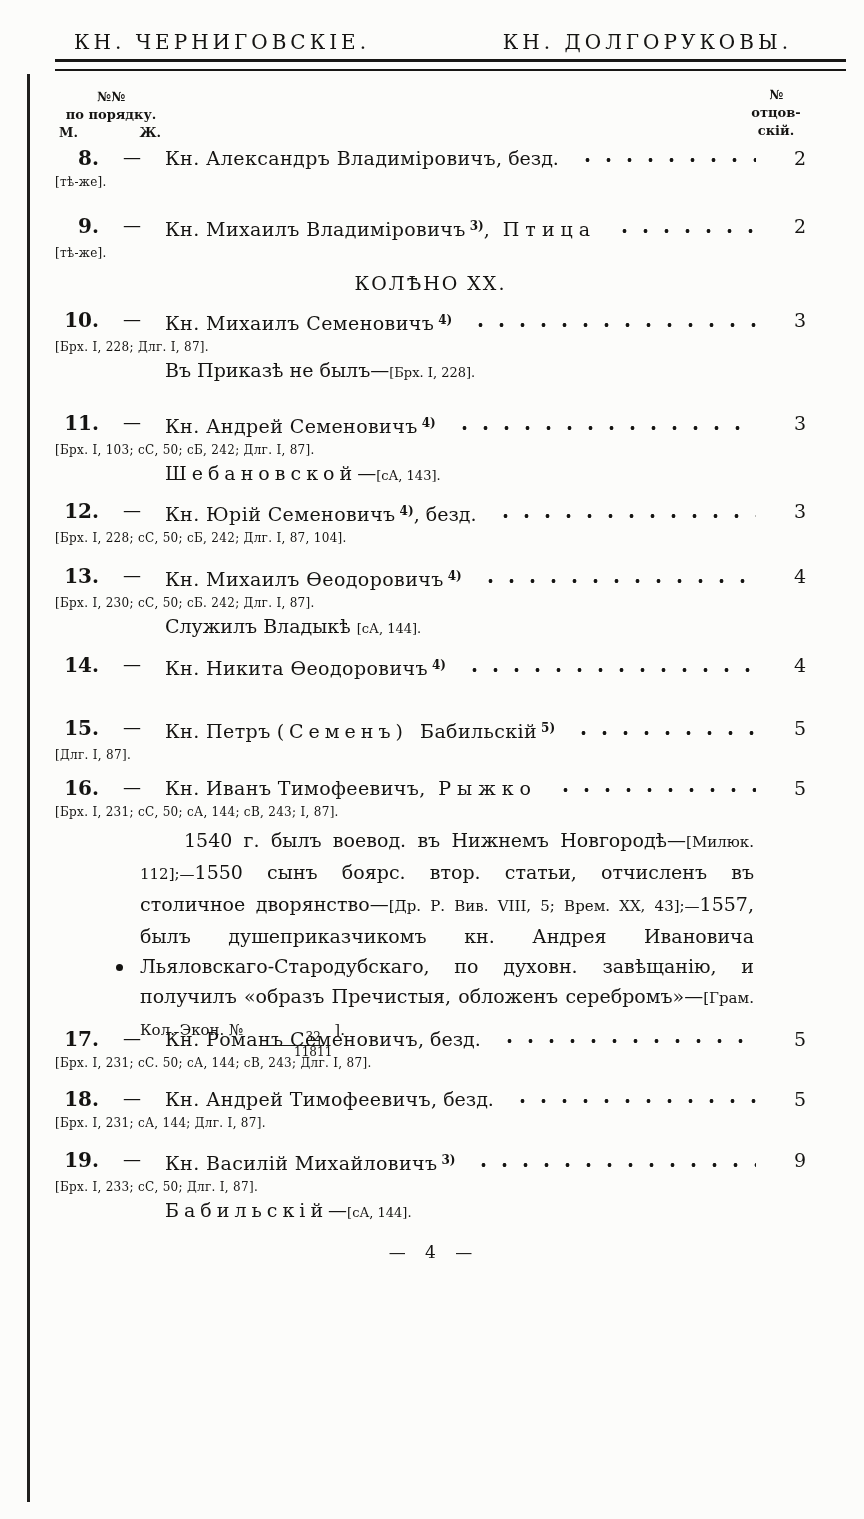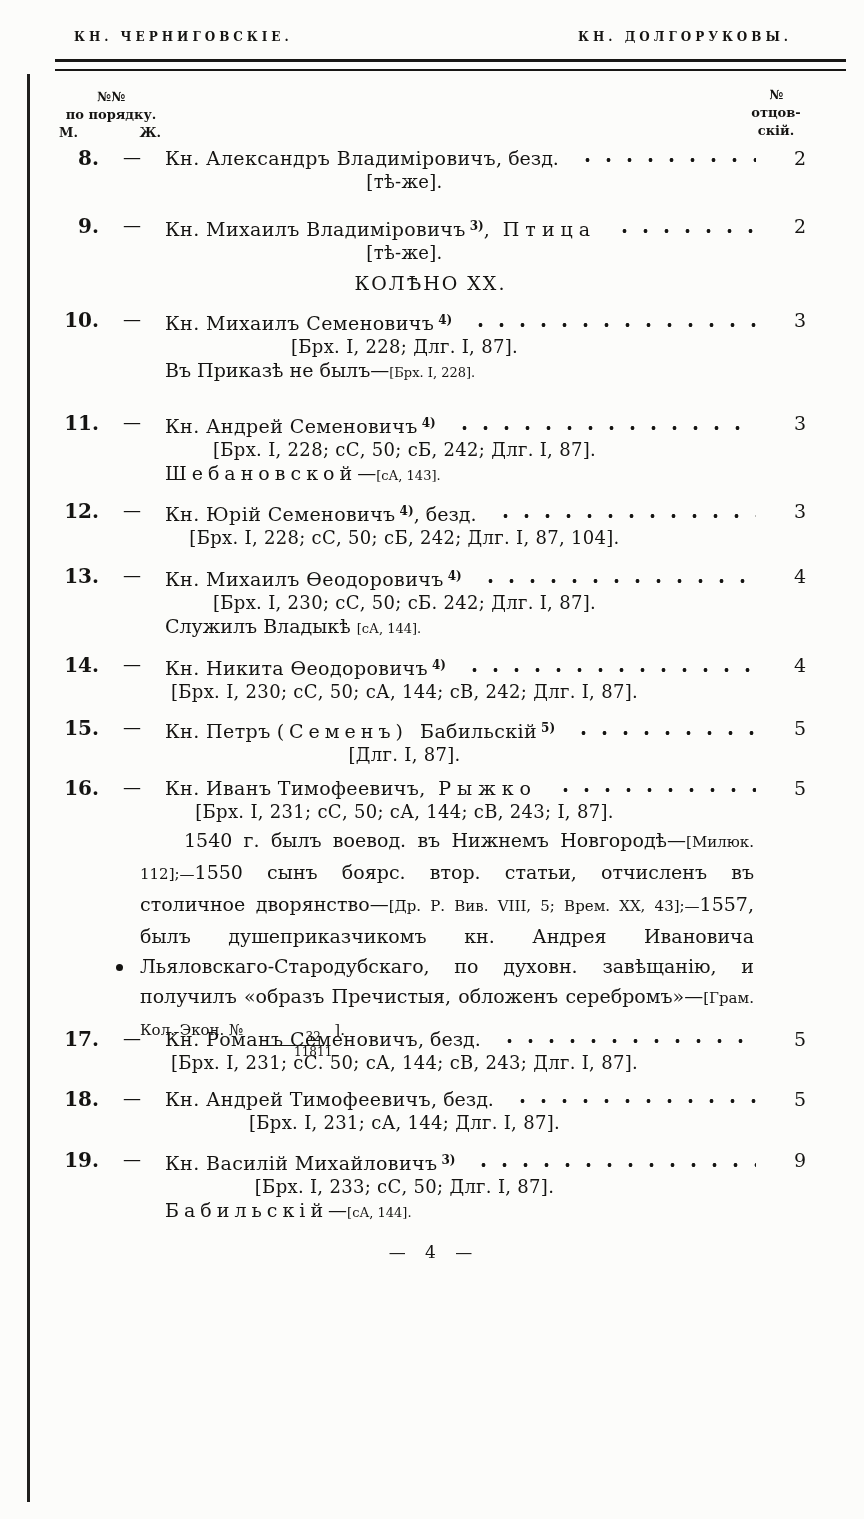--- a/index.html
+++ b/index.html
@@ -4,21 +4,21 @@
 <style>
   html,body{margin:0;padding:0;}
   body{
     width:864px;height:1519px;position:relative;overflow:hidden;
     background:#fcfcfa;color:#151412;
     font-family:"DejaVu Serif","Liberation Serif",serif;
     -webkit-font-smoothing:antialiased;
   }
   .page{position:absolute;inset:0;}
   
-  .rh{position:absolute;top:30px;font-size:12px;font-weight:700;letter-spacing:4px;white-space:nowrap;}
+  .rh{position:absolute;top:30px;font-size:20px;font-weight:400;letter-spacing:4px;white-space:nowrap;}
   .rh-left{left:74px;}
   .rh-right{right:72px;}
   .rule{position:absolute;left:55px;right:18px;top:59px;height:7px;
         border-top:3px solid #181715;border-bottom:2px solid #181715;}
   
   .vline{position:absolute;left:27px;top:74px;width:3px;height:1428px;background:#201f1d;}
   .ink{position:absolute;width:7px;height:7px;border-radius:50%;background:#141311;}
   
   .colhead{position:absolute;font-size:13px;font-weight:700;line-height:18px;}
   .ch-left{left:55px;top:88px;width:112px;text-align:center;}
@@ -37,21 +37,21 @@
   .nm sup{font-size:12px;font-weight:700;margin-left:4px;vertical-align:6px;}
   .nm .mid{margin:15px 6px;letter-spacing:5px;}
   .nm .n2{margin-left:6px;}
   .nm .sps{margin-left:7px;letter-spacing:6px;}
   .nm b:empty,.nm sup:empty,.nm span:empty{display:none;}
   .leader{flex:1 1 auto;margin:0 16px 0 12px;
     background-image:radial-gradient(circle,#151412 1.7px,rgba(0,0,0,0) 2.2px);
     background-size:21px 8px;background-repeat:repeat-x;
     background-position:6px calc(100% - 7px);}
   .father{flex:0 0 34px;text-align:right;font-size:19px;}
-  .ref{text-align:center;padding-right:52px;font-size:18px;line-height:22px;letter-spacing:.3px;}
+  .ref{text-align:left;padding-right:52px;font-size:12px;line-height:22px;letter-spacing:.3px;}
   .note{margin-left:110px;font-size:19px;line-height:24px;white-space:nowrap;}
   .note .spc{letter-spacing:5px;}
   .note .small,.ref-inline,.small{font-size:13px;}
   .note span:empty{display:none;}
   .annot{margin:2px 52px 0 85px;font-size:19px;line-height:30px;text-align:justify;text-indent:44px;}
   .annot .small{font-size:15px;}
   .frac{display:inline-flex;flex-direction:column;align-items:center;
         vertical-align:-6px;font-size:12px;line-height:1.15;margin:5px 2px;}
   .frac .ft{border-bottom:1px solid #151412;padding:0 3px;}
   .footer{position:absolute;left:55px;top:1242px;width:751px;text-align:center;
@@ -118,21 +118,21 @@
   </div>
 
   <div class="entry" style="top:410px">
     <div class="row">
         <span class="num">11.</span>
         <span class="dash">—</span>
         <span class="nm"><b>Кн. Андрей Семеновичъ</b><sup>4)</sup></span>
         <span class="leader"></span>
         <span class="father">3</span>
       </div>
-    <div class="ref">[Брх. I, 228; сС, 50; сБ, 242; Длг. I, 87].</div>
+    <div class="ref">[Брх. I, 103; сС, 50; сБ, 242; Длг. I, 87].</div>
     <div class="note"><span class="spc">Шебановской</span><span>—</span><span class="small">[сА, 143].</span></div>
   </div>
 
   <div class="entry" style="top:498px">
     <div class="row">
         <span class="num">12.</span>
         <span class="dash">—</span>
         <span class="nm"><b>Кн. Юрій Семеновичъ</b><sup>4)</sup><span>, безд.</span></span>
         <span class="leader"></span>
         <span class="father">3</span>
@@ -153,21 +153,20 @@
   </div>
 
   <div class="entry" style="top:652px">
     <div class="row">
         <span class="num">14.</span>
         <span class="dash">—</span>
         <span class="nm"><b>Кн. Никита Ѳеодоровичъ</b><sup>4)</sup></span>
         <span class="leader"></span>
         <span class="father">4</span>
       </div>
-    <div class="ref">[Брх. I, 230; сС, 50; сА, 144; сВ, 242; Длг. I, 87].</div>
   </div>
 
   <div class="entry" style="top:715px">
     <div class="row">
         <span class="num">15.</span>
         <span class="dash">—</span>
         <span class="nm"><b>Кн. Петръ</b><span class="mid">(Семенъ)</span><b class="n2">Бабильскій</b><sup>5)</sup></span>
         <span class="leader"></span>
         <span class="father">5</span>
       </div>

